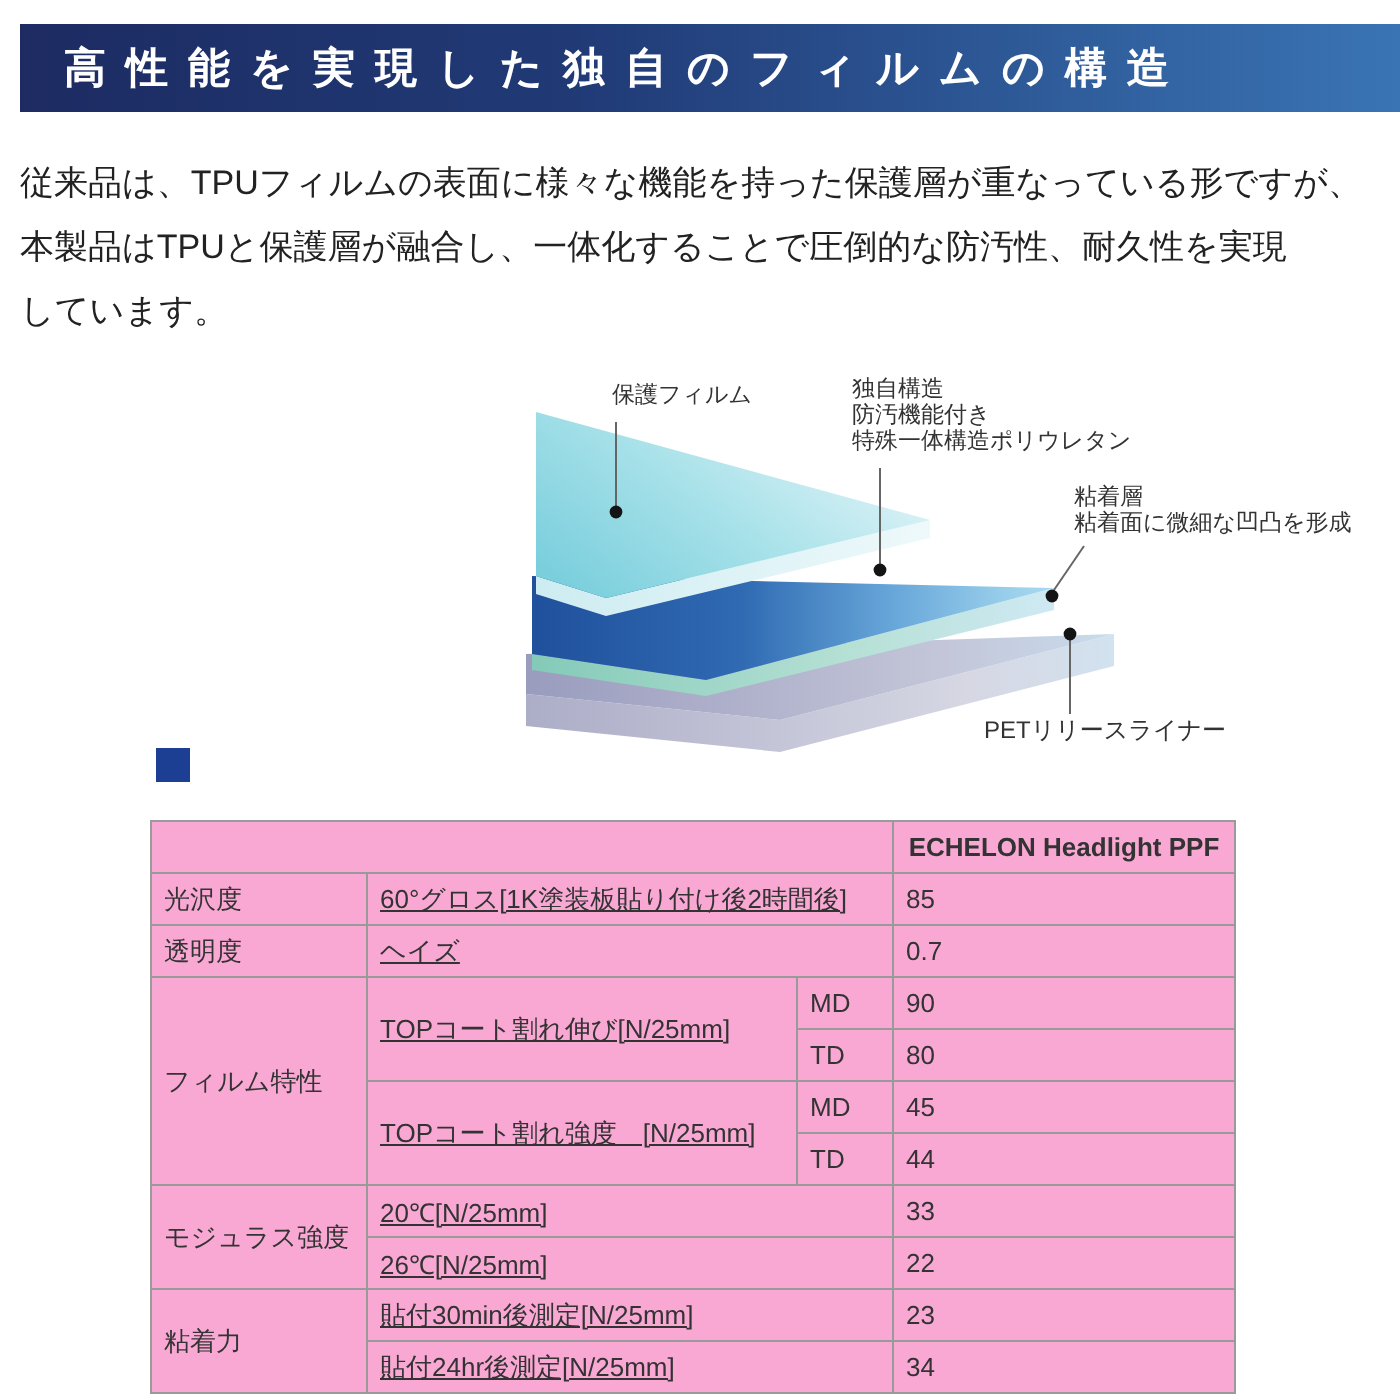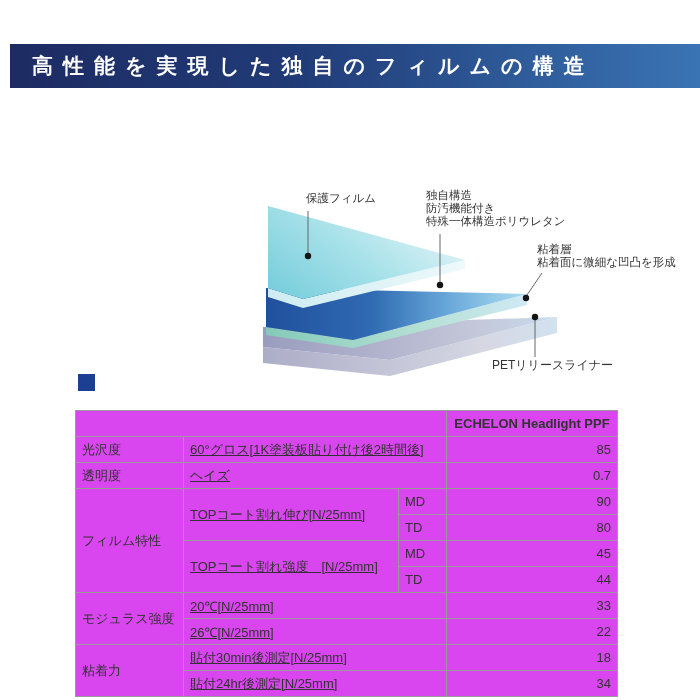--- a/index.html
+++ b/index.html
@@ -4,21 +4,21 @@
 <style>
   * { margin:0; padding:0; box-sizing:border-box; }
   html,body { width:700px; height:700px; background:#ffffff; overflow:hidden;
               font-family:"Liberation Sans", sans-serif; }
   .page { position:relative; width:700px; height:700px; background:#ffffff; }
 
   
   .banner {
     position:absolute; left:10px; top:12px; width:690px; height:44px;
     background:linear-gradient(90deg, #1d2b62 0%, #203a76 40%, #3a74b4 100%);
-    display:flex; align-items:center; padding-left:22px;margin-top:32px;
+    display:flex; align-items:center; padding-left:22px;
   }
   .banner-title {
     color:#ffffff; font-size:21px; letter-spacing:10px;
     font-family:"Liberation Serif", "DejaVu Serif", serif; font-weight:600;
     white-space:nowrap;
   }
 
   
   .intro {
     position:absolute; left:10px; top:76px; width:672px;
@@ -39,46 +39,51 @@
   
   .section-title { position:absolute; left:78px; top:374px; display:flex; align-items:center; }
   .sq { width:17px; height:17px; background:#1c3f94; margin-right:7px; }
   .section-title-text { font-size:20px; font-weight:bold; color:#163a8c; letter-spacing:2px; }
 
   
   .spec-table-wrap { position:absolute; left:75px; top:410px; }
   table.spec { border-collapse:collapse; table-layout:fixed; width:542px; }
   table.spec td {
     border:1px solid #9a9a9a; font-size:13px; color:#333333;
-    height:26px; padding:0 6px; background:#d946ef;margin-left:36px;
+    height:26px; padding:0 6px; background:#f9a8d4;margin-left:36px;
   }
   td.diag {
     background-image:linear-gradient(to bottom right,
        transparent calc(50% - 0.6px), #9a9a9a calc(50% - 0.6px),
        #9a9a9a calc(50% + 0.6px), transparent calc(50% + 0.6px));
     height:27px;
   }
   td.prodhead {
     background:linear-gradient(105deg, #5e9cd4 0%, #3a6cb4 55%, #1e3d84 100%);
     color:#ffffff; text-align:center; font-weight:600; font-size:13px;
   }
   td.cat  { padding-left:18px; }
   td.desc { padding-left:14px;text-decoration:underline; }
   td.dir  { text-align:left; }
-  td.val  { text-align:right; }
+  td.val  { text-align:left; }
 </style>
 </head>
 <body>
 
 <div class="page">
 
   <div class="banner">
     <div class="banner-title">高性能を実現した独自のフィルムの構造</div>
   </div>
 
+  <div class="intro">
+    <span>従来品は、TPUフィルムの表面に様々な機能を持った保護層が重なっている形ですが、</span>
+    <span>本製品はTPUと保護層が融合し、一体化することで圧倒的な防汚性、耐久性を実現</span>
+    <span>しています。</span>
+  </div>
 
   <div class="diagram">
     <svg width="470" height="202" viewBox="0 0 470 202">
       <defs>
         <linearGradient id="gTop" x1="0" y1="0.8" x2="1" y2="0.2">
           <stop offset="0" stop-color="#7bcfdd"></stop>
           <stop offset="0.45" stop-color="#a7e1e9"></stop>
           <stop offset="1" stop-color="#e9f7fa"></stop>
         </linearGradient>
         <linearGradient id="gTopSkirt" x1="0" y1="0" x2="1" y2="0">
@@ -200,21 +205,21 @@
         <td class="desc" colspan="2">20℃[N/25mm]</td>
         <td class="val">33</td>
       </tr>
       <tr>
         <td class="desc" colspan="2">26℃[N/25mm]</td>
         <td class="val">22</td>
       </tr>
       <tr>
         <td class="cat" rowspan="2">粘着力</td>
         <td class="desc" colspan="2">貼付30min後測定[N/25mm]</td>
-        <td class="val">18</td>
+        <td class="val">23</td>
       </tr>
       <tr>
         <td class="desc" colspan="2">貼付24hr後測定[N/25mm]</td>
         <td class="val">34</td>
       </tr>
     </tbody>
       </table>
   </div>
 
 </div>

